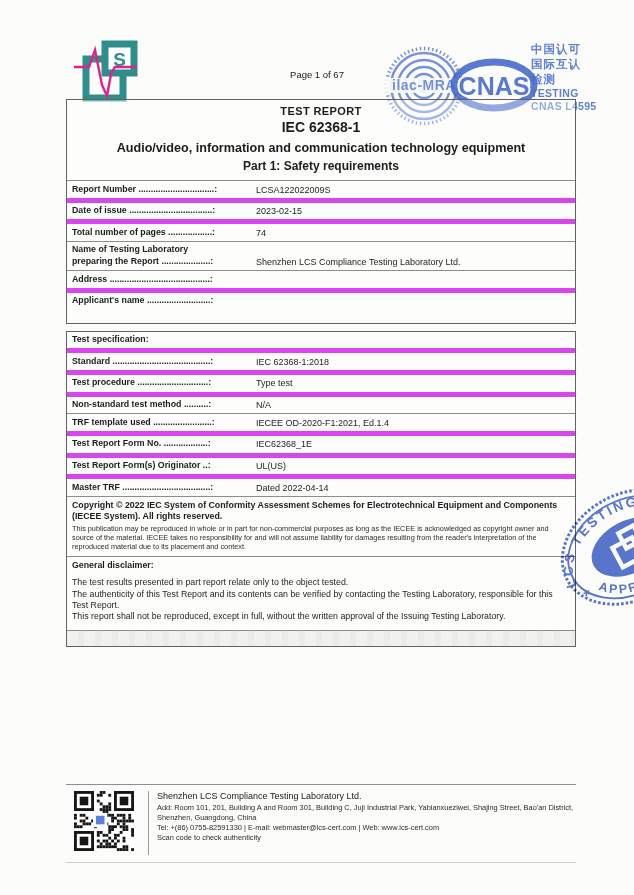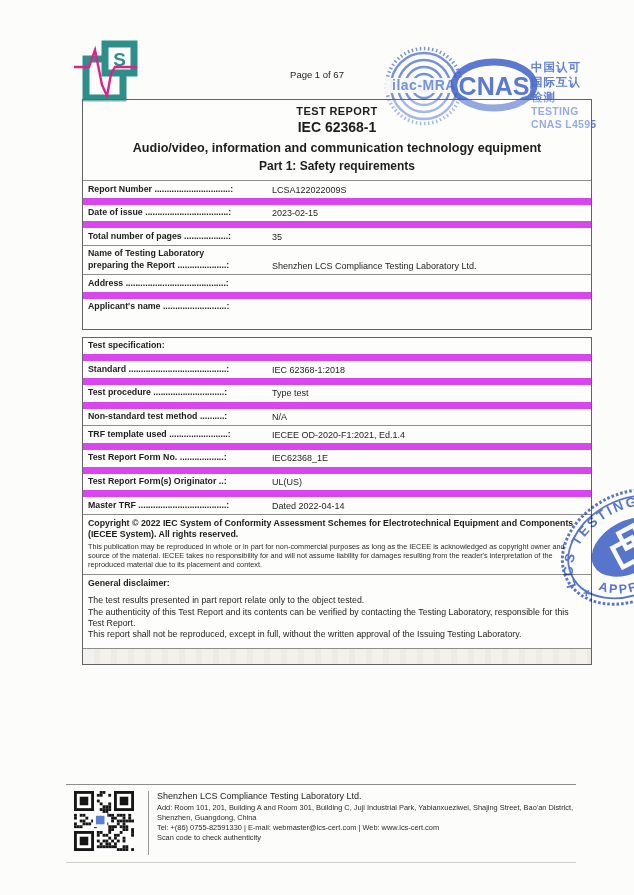--- a/index.html
+++ b/index.html
@@ -10,38 +10,38 @@
     font-family:"Liberation Sans", sans-serif; color:#1d1d1d;
   }
 
   
   .lcs-logo { position:absolute; left:74px; top:38px; }
   .page-indicator { position:absolute; top:69px; left:0; width:634px; text-align:center; font-size:9.5px; color:#222; }
 
   .stamp-cluster { position:absolute; left:380px; top:42px; width:254px; height:92px; mix-blend-mode:multiply; }
   .ilac-stamp { position:absolute; left:3px; top:4px; opacity:.82; }
   .cnas-stamp { position:absolute; left:70px; top:16px; opacity:.85; }
-  .cn-text { position:absolute; left:151px; top:18px; color:#4a6fd4; opacity:.88; line-height:1.3; }
+  .cn-text { position:absolute; left:151px; top:0; color:#4a6fd4; opacity:.88; line-height:1.3; }
   .cn-text .cn { font-size:11.5px; font-weight:bold; letter-spacing:1px; }
   .cn-text .en { font-size:10.5px; font-weight:bold; letter-spacing:.3px; }
 
   
-  .doc { position:absolute; left:66px; top:99px; width:510px;margin-left:16px; }
+  .doc { position:absolute; left:66px; top:99px; width:510px; }
   .tbox { border:1.5px solid #626262; background:rgba(255,255,255,.35); }
   .tbox-gap { height:7px; }
   .sec { border-top:1px solid #8d8d8d; }
   .sec:first-child { border-top:none; }
 
   .title-sec { text-align:center; padding:5px 2px 7px; }
   .t1 { font-size:11px; font-weight:bold; letter-spacing:.4px; }
   .t2 { font-size:14px; font-weight:bold; margin-top:2px; }
   .t3 { font-size:12.6px; font-weight:bold; margin-top:6px; }
   .t4 { font-size:12px; font-weight:bold; margin-top:4px; }
 
-  .trow { display:flex; align-items:flex-start; padding:2.5px 5px 2px; border-top:7px solid #d946ef; }
+  .trow { display:flex; align-items:flex-start; padding:2.5px 5px 2px; border-top:5px solid #d946ef; }
   .sec .trow:first-child { border-top:none; }
   .tlabel { width:178px; flex:0 0 178px; font-size:8.8px; font-weight:bold; line-height:1.35; white-space:nowrap; overflow:hidden; }
   .tvalue { flex:1; font-size:9px; line-height:1.35; padding-left:6px; }
   .addr-sec { padding-bottom:14px; }
 
   .copy-sec { padding:3px 5px 5px; }
   .copy-bold { font-size:8.8px; font-weight:bold; line-height:1.25; }
   .copy-small { font-size:7.3px; line-height:1.25; margin-top:2px; color:#2c2c2c; }
 
   .disc-sec { padding:3px 5px 7px; }
@@ -119,21 +119,21 @@
         <div class="trow">
           <span class="tlabel">Report Number ...............................:</span>
           <span class="tvalue">LCSA122022009S</span>
         </div>
         <div class="trow">
           <span class="tlabel">Date of issue ..................................:</span>
           <span class="tvalue">2023-02-15</span>
         </div>
         <div class="trow">
           <span class="tlabel">Total number of pages ..................:</span>
-          <span class="tvalue">35</span>
+          <span class="tvalue">74</span>
         </div>
       </div>
       <div class="sec">
         <div class="trow">
           <span class="tlabel" style="white-space:normal;">
             <span>Name of Testing Laboratory</span><br>
             <span>preparing the Report ....................:</span>
           </span>
           <span class="tvalue" style="align-self:flex-end;">Shenzhen LCS Compliance Testing Laboratory Ltd.</span>
         </div>

